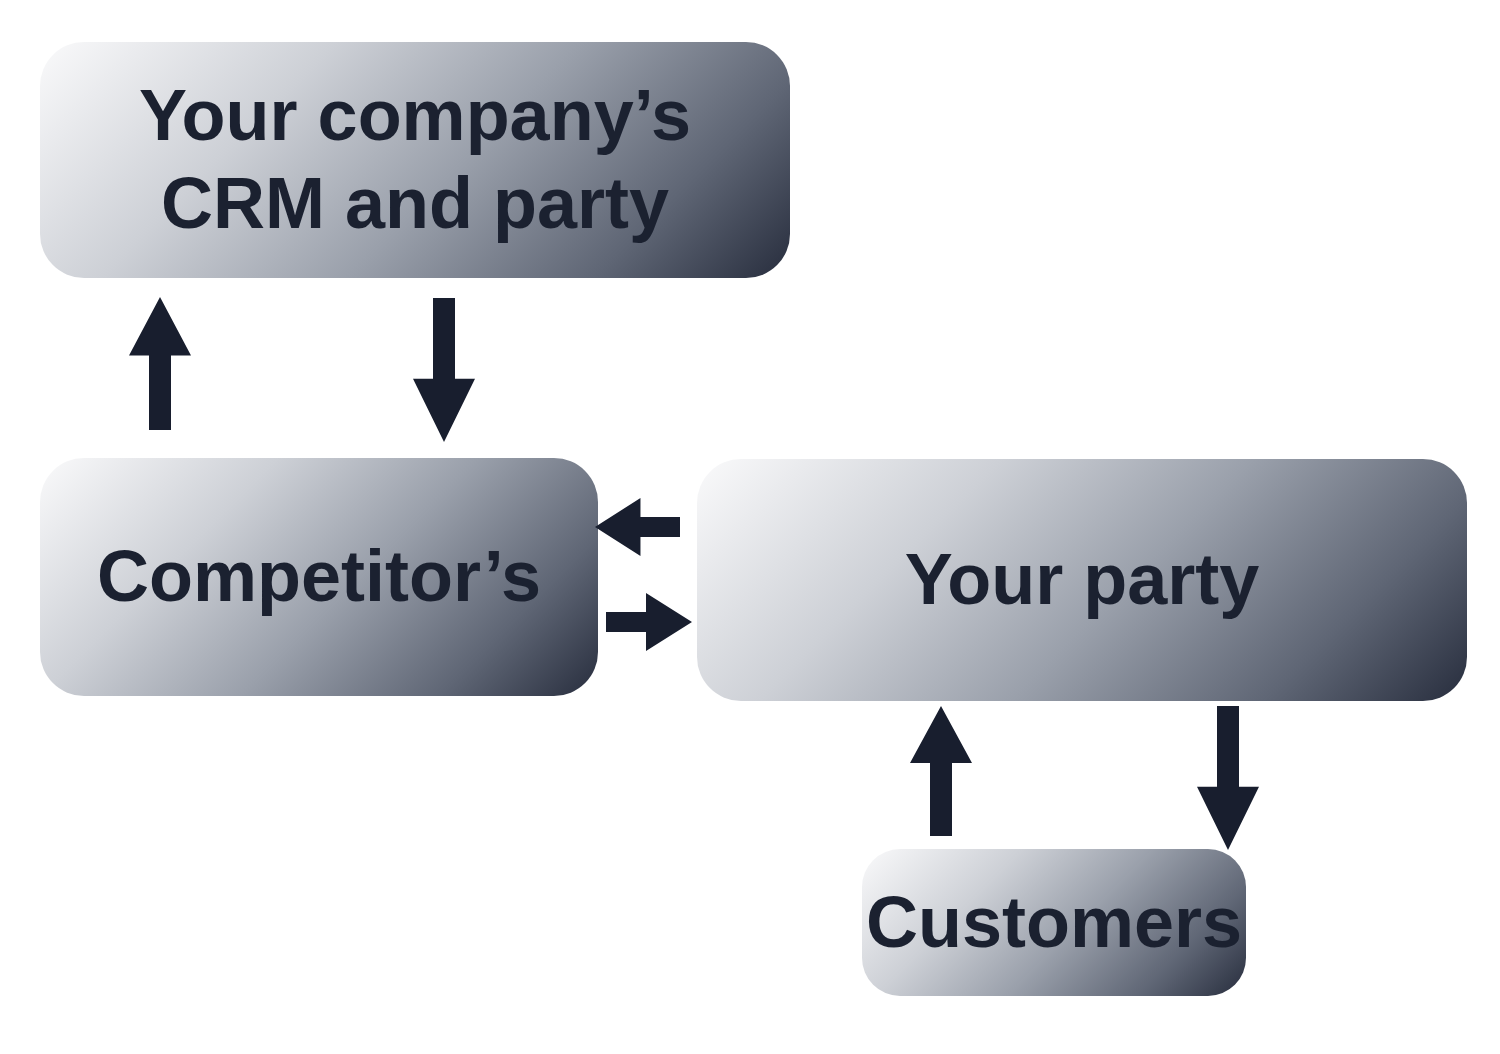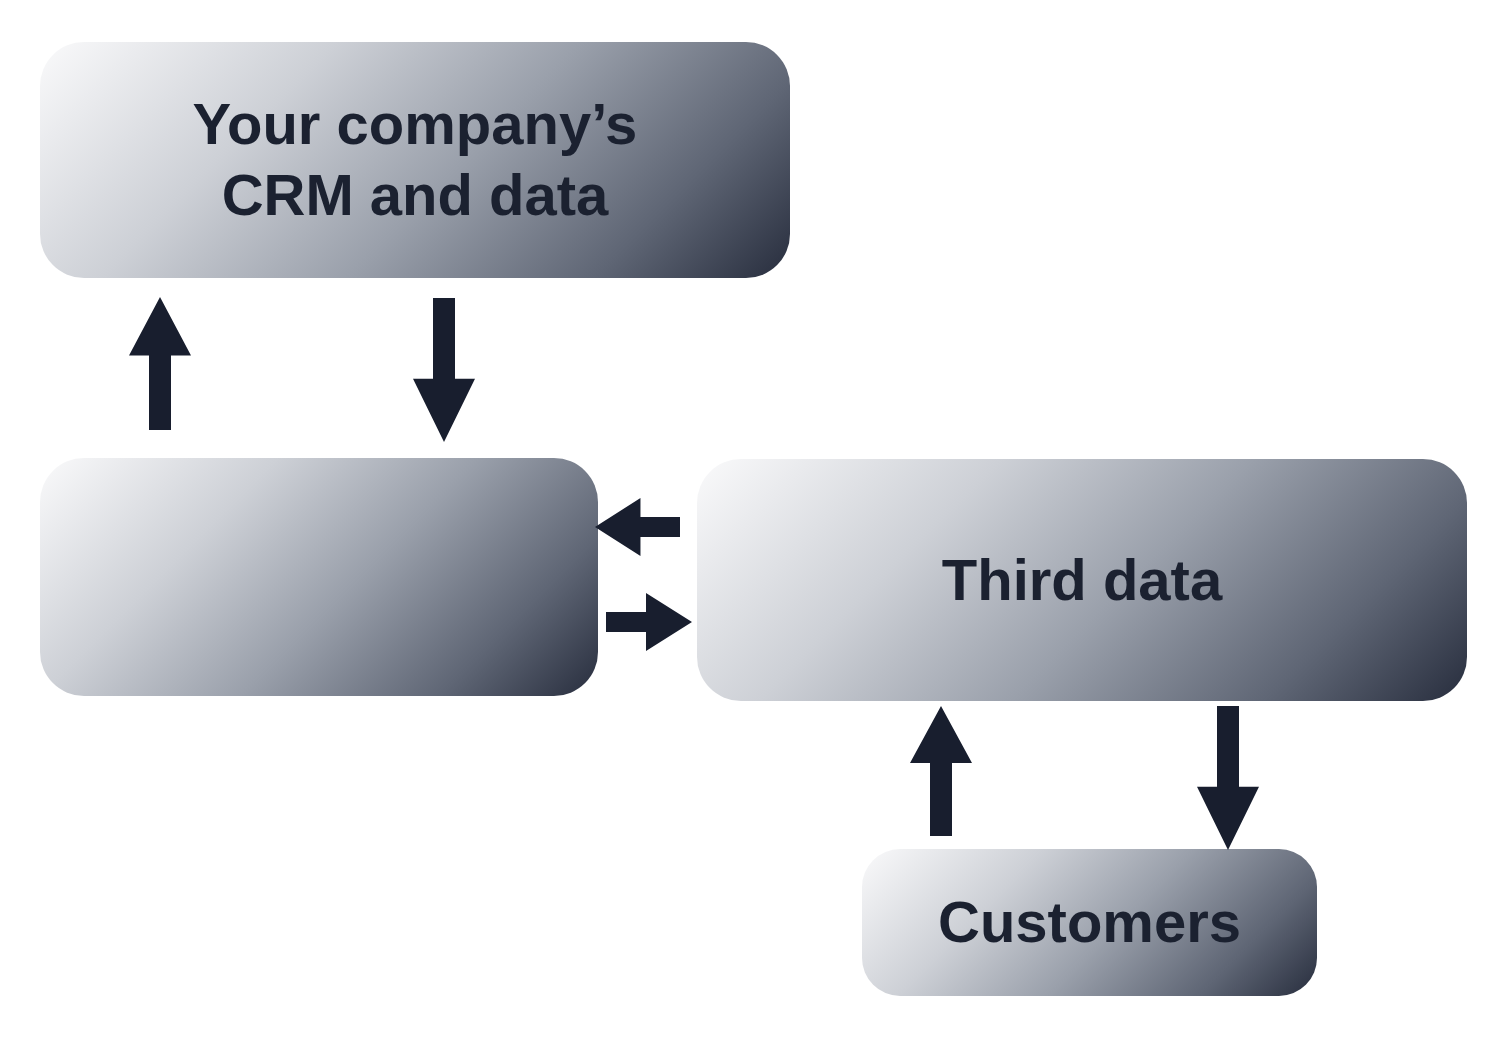--- a/index.html
+++ b/index.html
@@ -20,52 +20,53 @@
   }
   .node{
     position:absolute;
     border-radius:44px;
     background:linear-gradient(135deg, var(--grad-light) 0%, #cdd0d6 30%, var(--grad-mid) 55%, #5f6675 80%, var(--grad-dark) 100%);
     color:var(--text);
     display:flex;flex-direction:column;
     align-items:center;justify-content:center;
     text-align:center;
     font-weight:700;
-    font-size:58px;
+    font-size:72px;
     line-height:1.22;
     letter-spacing:0px;
   }
   #node-crm        {left:40px;  top:42px;  width:750px; height:236px;}
   #node-competitor {left:40px;  top:458px; width:558px; height:238px;}
   #node-thirdparty {left:697px; top:459px; width:770px; height:242px;}
-  #node-customers  {left:862px; top:849px; width:455px; height:147px; border-radius:38px;}
+  #node-customers  {left:862px; top:849px; width:384px; height:147px; border-radius:38px;}
   .arrow{position:absolute;}
   .arrow svg{display:block;width:100%;height:100%;}
   #arrow-up-1   {left:129px;  top:297px; width:62px; height:133px;}
   #arrow-down-1 {left:413px;  top:298px; width:62px; height:144px;}
   #arrow-left-1 {left:595px;  top:498px; width:85px; height:58px;}
   #arrow-right-1{left:606px;  top:593px; width:86px; height:58px;}
   #arrow-up-2   {left:910px;  top:706px; width:62px; height:130px;}
   #arrow-down-2 {left:1197px; top:706px; width:62px; height:144px;}
 </style>
 </head>
 <body>
 
 <div class="stage">
 
   <div class="node" id="node-crm">
     <span class="line">Your company’s</span>
-    <span class="line">CRM and data</span>
+    <span class="line">CRM and party</span>
   </div>
 
   <div class="node" id="node-competitor">
+    <span class="line">Competitor’s</span>
   </div>
 
   <div class="node" id="node-thirdparty">
-    <span class="line">Third data</span>
+    <span class="line">Your party</span>
   </div>
 
   <div class="node" id="node-customers">
     <span class="line">Customers</span>
   </div>
 
   <div class="arrow" id="arrow-up-1">
     <svg viewBox="0 0 62 132" preserveAspectRatio="none" aria-hidden="true">
       <polygon class="arrow-shape" points="31,0 62,58 42,58 42,132 20,132 20,58 0,58" fill="#181e2e"></polygon>
     </svg>

